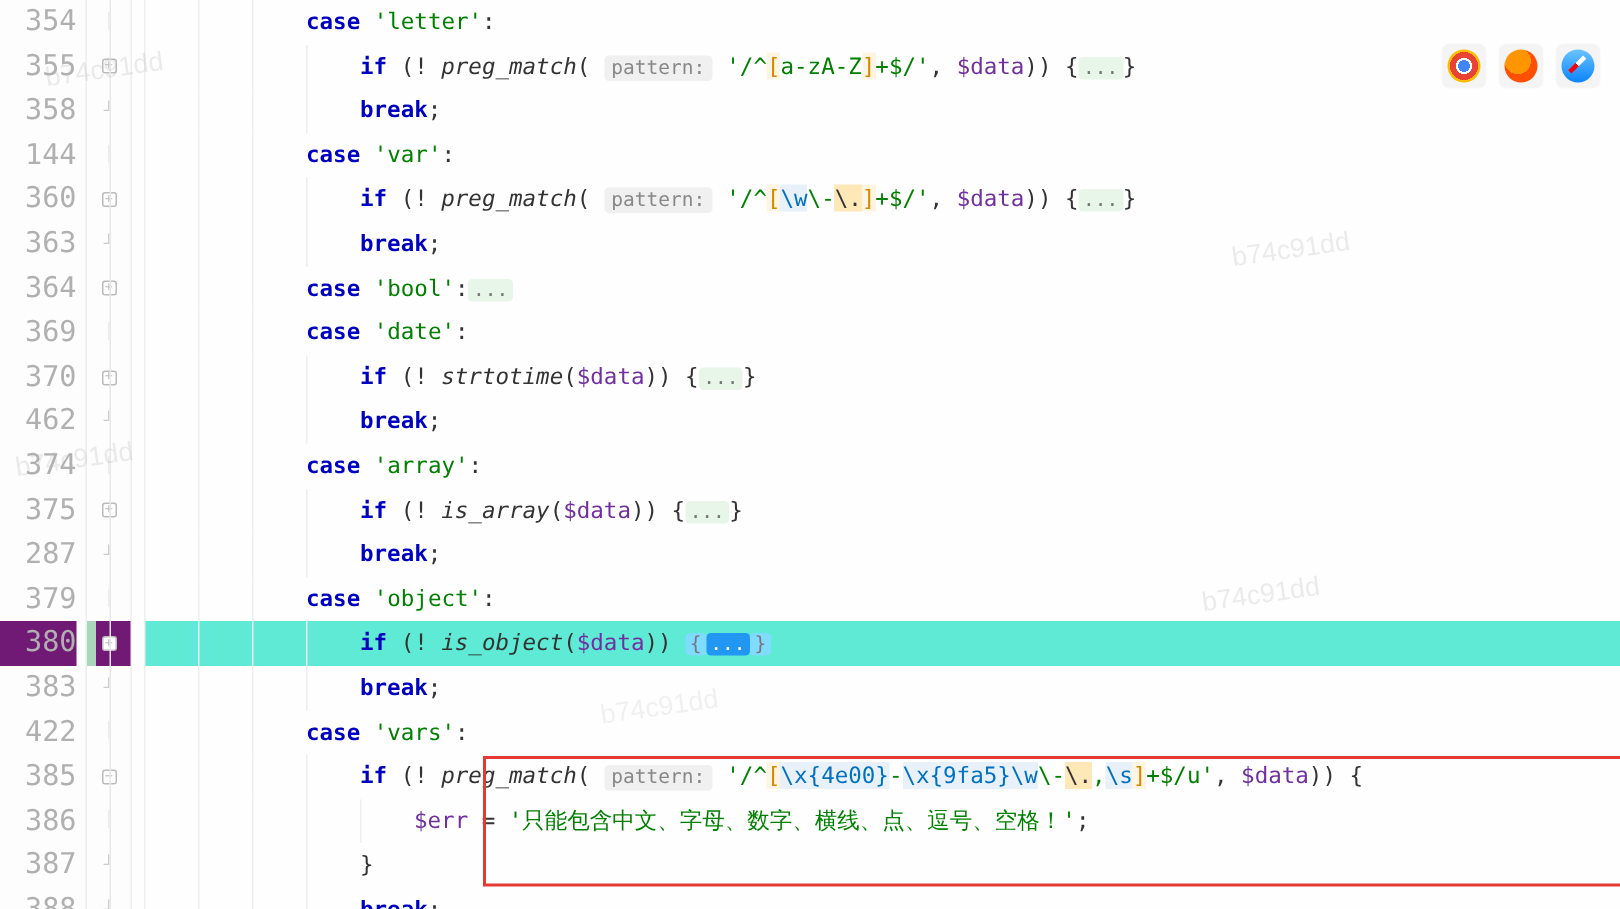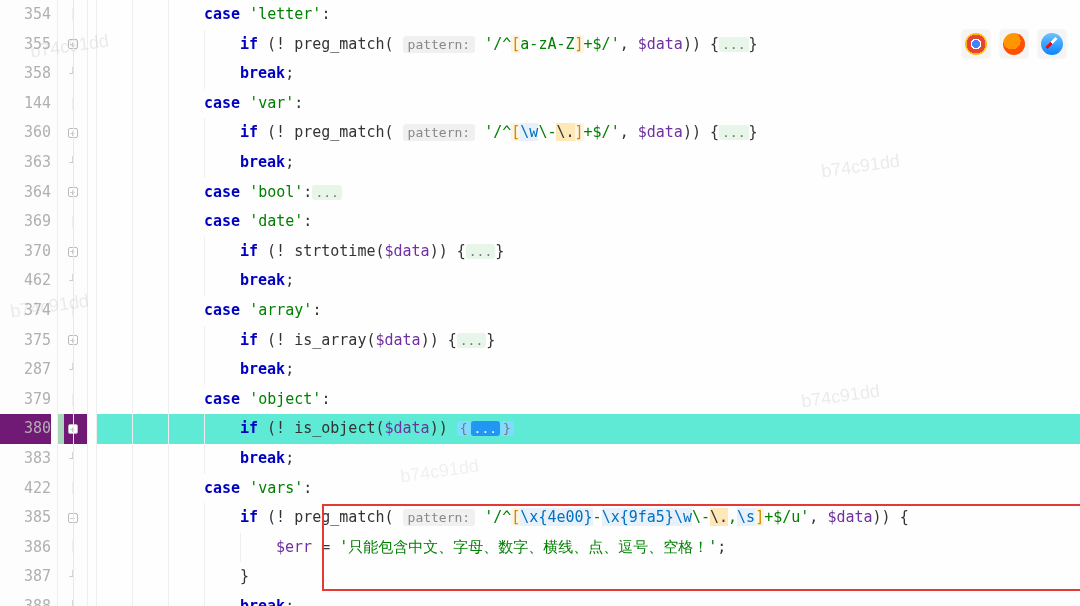--- a/index.html
+++ b/index.html
@@ -33,21 +33,21 @@
     width: 100%;
     height: 100%;
   }
   .gutter {
     width: 58px;
     background: #fdfdfd;
     border-right: 1px solid #eee;
     text-align: right;
     padding-right: 6px;
     color: #b0b0b0;
-    font-size: 15px;
+    font-size: 19px;
     user-select: none;
     flex-shrink: 0;
   }
   .fold-col {
     width: 30px;
     background: #fdfdfd;
     border-right: 1px solid #eee;
     flex-shrink: 0;
     position: relative;
   }
@@ -89,21 +89,21 @@
   }
   .indent-guide {
     display: inline-block;
     width: 36px;
     border-left: 1px solid #eee;
     height: 100%;
     vertical-align: top;
   }
   .kw { color: #0000c0; font-weight: 700; }
   .str { color: #008000; }
-  .fn { color: #333; }
+  .fn { color: #333; font-style: italic; }
   .hint {
     color: #888;
     background: #f0f0f0;
     border-radius: 3px;
     padding: 1px 5px;
     font-size: 13px;
     font-style: normal;
   }
   .var { color: #7030a0; }
   .regex-brace { color: #d48800; background:#fdf5e2; }

